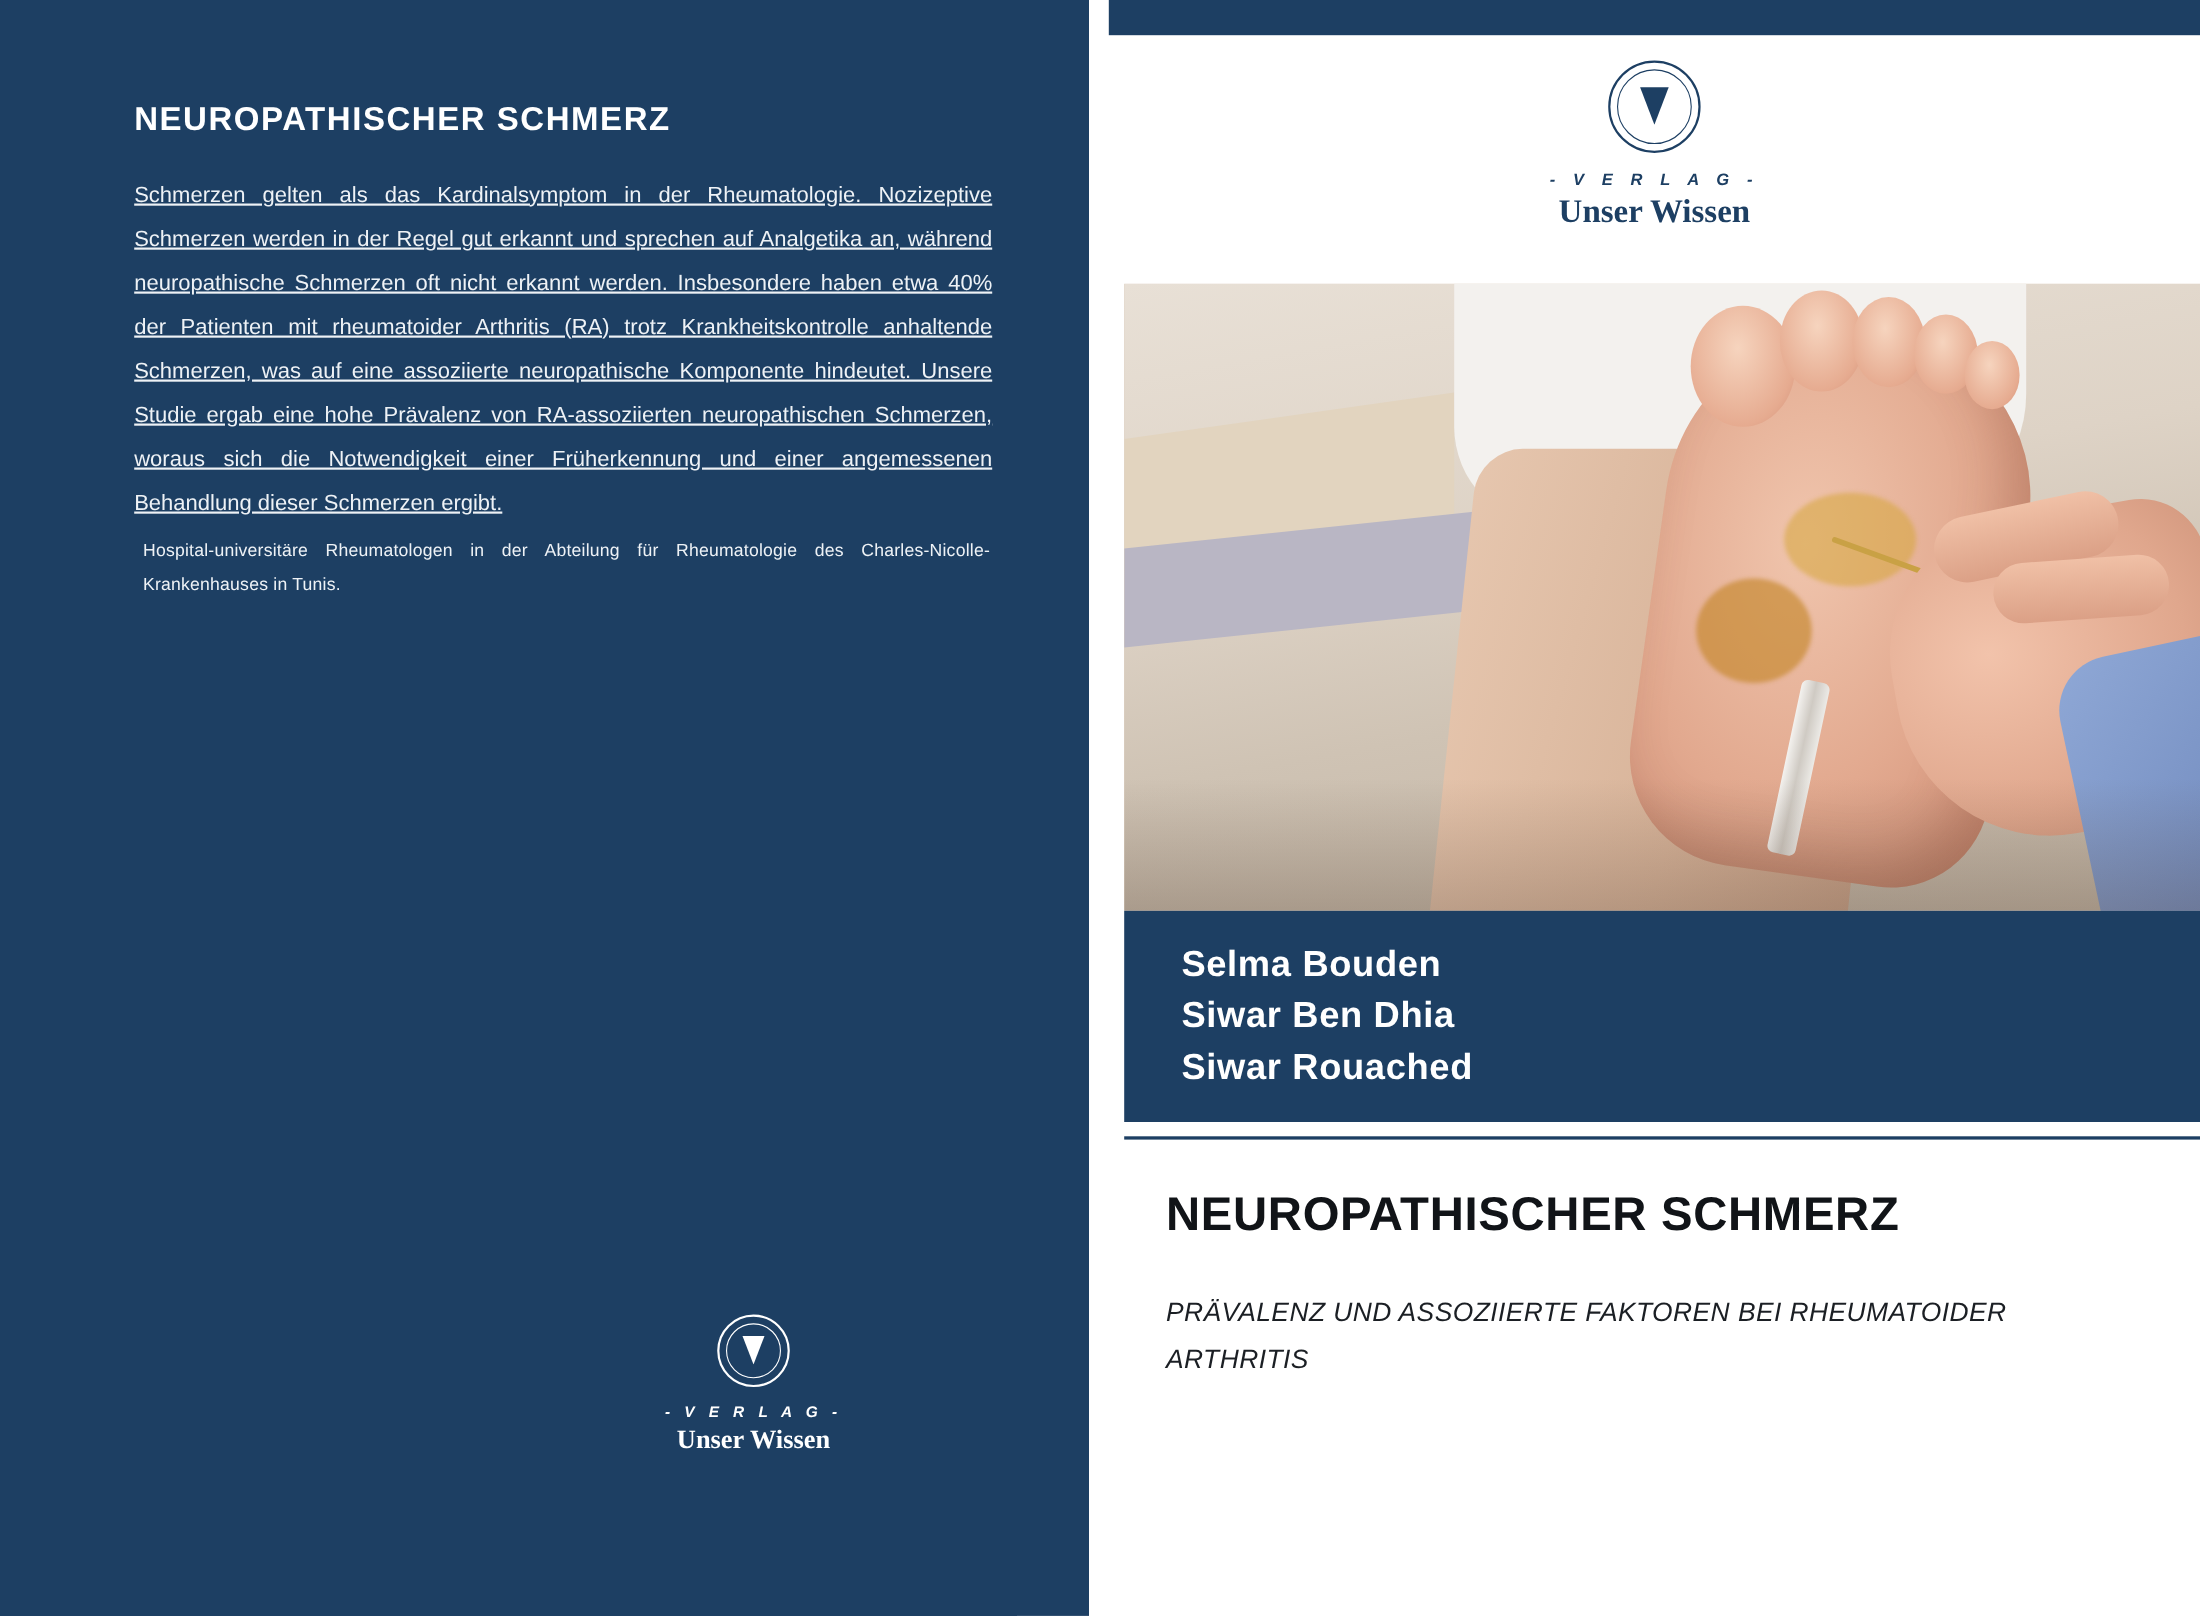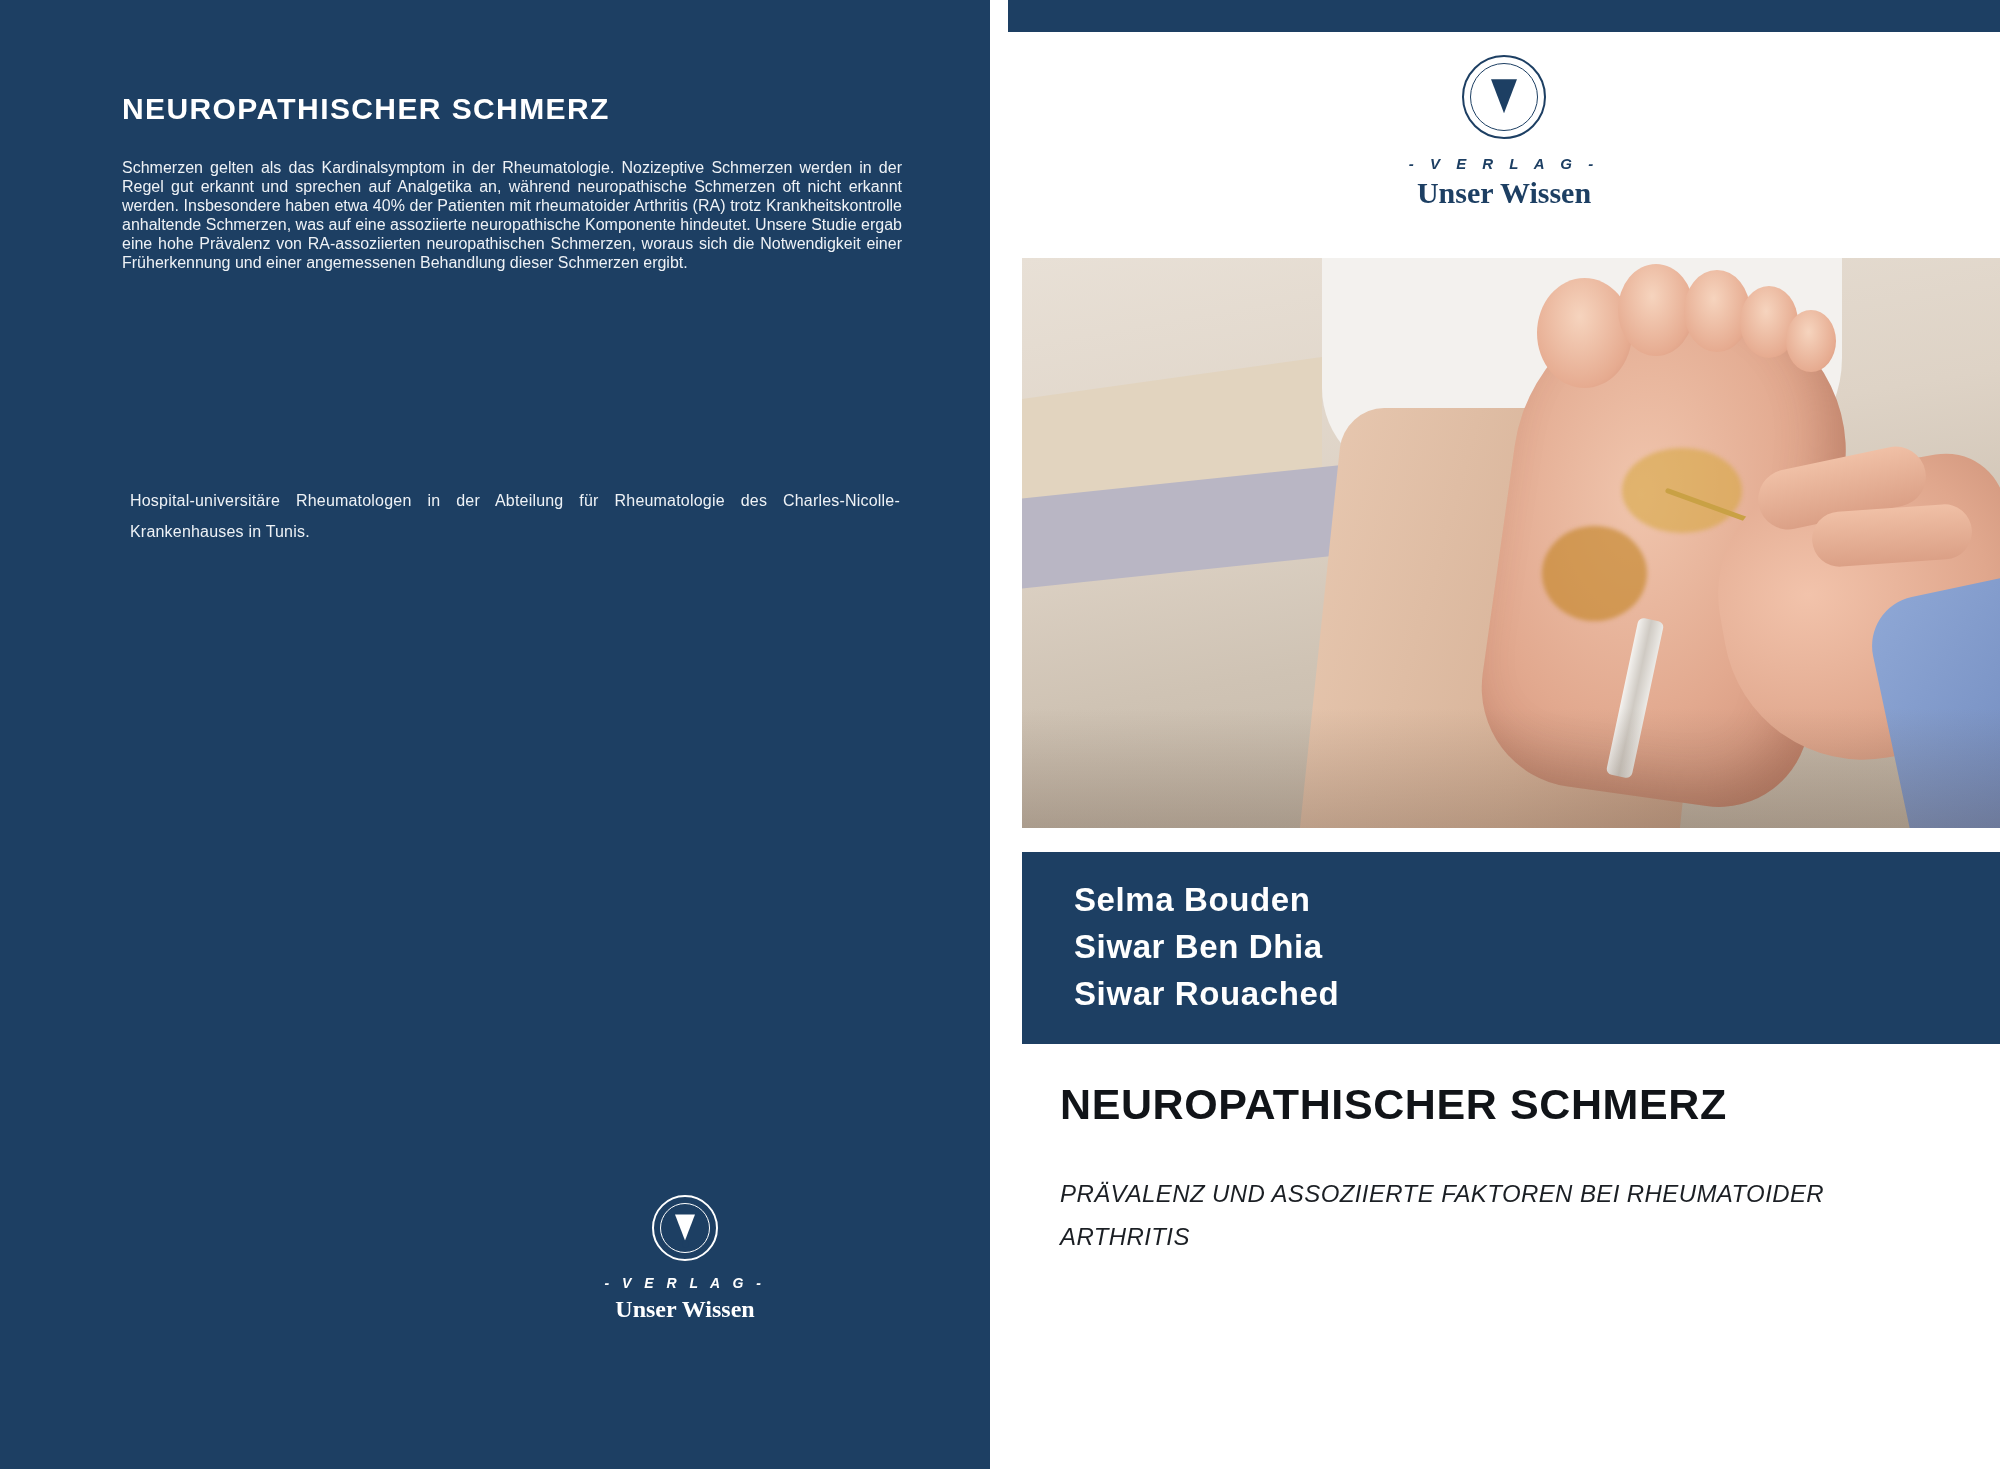--- a/index.html
+++ b/index.html
@@ -38,24 +38,25 @@
   }
   .back-title {
     color: #ffffff;
     font-size: 30px;
     font-weight: bold;
     letter-spacing: 1.4px;
     margin: 0 0 32px 0;
   }
   .back-abstract {
     color: #eef2f6;
-    font-size: 16px;
-    line-height: 19px;
+    font-size: 20px;
+    line-height: 40px;
     text-align: justify;
     margin: 0;
+    text-decoration: underline;
   }
   .back-note {
     position: absolute;
     left: 130px;
     top: 485px;
     width: 770px;
     color: #eef2f6;
     font-size: 16px;
     line-height: 31px;
     text-align: justify;
@@ -315,21 +316,21 @@
   }
   .ph-shadow {
     position: absolute; left: 0; bottom: 0; width: 100%; height: 120px;
     background: linear-gradient(0deg, rgba(90,70,55,0.28) 0%, rgba(90,70,55,0) 100%);
   }
 
   
   .author-band {
     position: absolute;
     left: 14px;
-    top: 852px;
+    top: 828px;
     width: 978px;
     height: 192px;
     background: #1d3f63;
     box-sizing: border-box;
     padding: 24px 0 0 52px;
   }
   .author-name {
     color: #ffffff;
     font-size: 33px;
     font-weight: bold;

